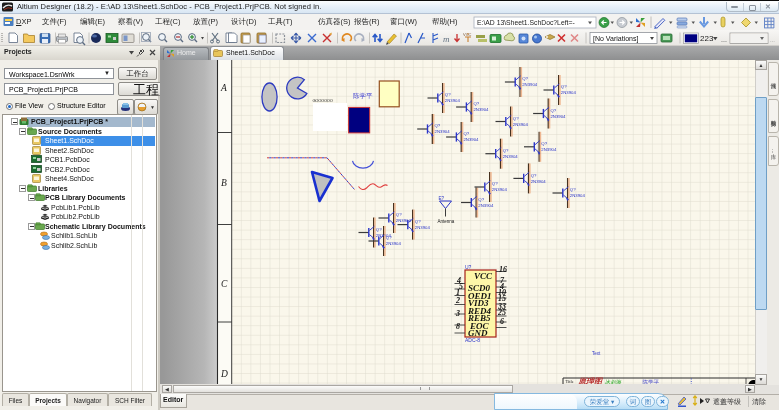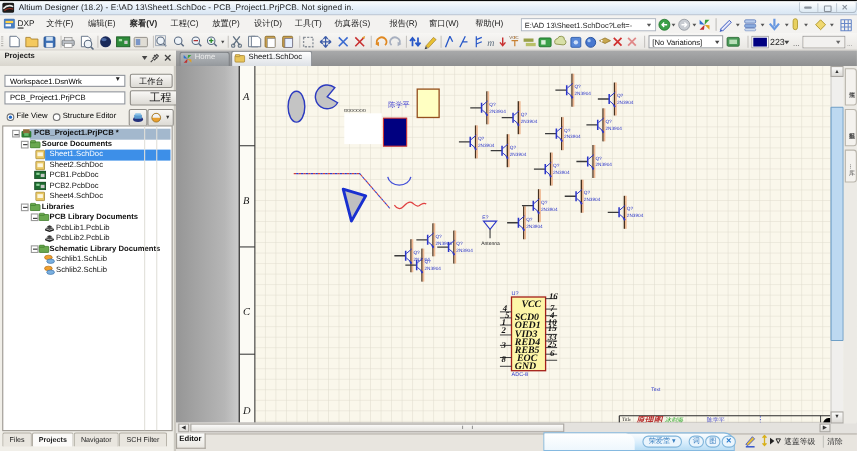--- a/index.html
+++ b/index.html
@@ -68,26 +68,26 @@
 <div class="abs" style="left:3px;top:16px;width:11px;height:11px;">
 <svg width="11" height="11">
       <rect x="0.5" y="1" width="10" height="9" rx="1" fill="#4a7ec0"></rect>
       <rect x="2" y="3" width="7" height="2" fill="#ffd24a"></rect>
       <rect x="2" y="6" width="5" height="2" fill="#fff"></rect>
     </svg>
   </div>
 <div class="abs mi" style="left:16px;"><u>D</u>XP</div>
 <div class="abs mi" style="left:42px;">文件(F)</div>
 <div class="abs mi" style="left:80px;">编辑(E)</div>
-<div class="abs mi" style="left:118px;font-weight:bold;">察看(V)</div>
+<div class="abs mi" style="left:118px;">察看(V)</div>
 <div class="abs mi" style="left:155px;">工程(C)</div>
 <div class="abs mi" style="left:193px;">放置(P)</div>
 <div class="abs mi" style="left:231px;">设计(D)</div>
 <div class="abs mi" style="left:268px;">工具(T)</div>
-<div class="abs mi" style="left:304px;">仿真器(S)</div>
+<div class="abs mi" style="left:318px;">仿真器(S)</div>
 <div class="abs mi" style="left:354px;">报告(R)</div>
 <div class="abs mi" style="left:390px;">窗口(W)</div>
 <div class="abs mi" style="left:432px;">帮助(H)</div>
 
 <div class="abs" id="menuicons" style="left:470px;top:14px;width:309px;height:16px;">
     <svg width="309" height="16" viewBox="0 0 309 16">
       <rect x="4" y="3" width="122" height="11" fill="#fff" stroke="#a8b0bc" stroke-width="0.8"></rect>
       <text x="7" y="11" font-size="6.8" fill="#222">E:\AD 13\Sheet1.SchDoc?Left=-</text>
       <path d="M118,7.5 l4,0 -2,2.8 z" fill="#555"></path>
       <circle cx="134" cy="8.5" r="5" fill="#3aa048" stroke="#1a7028" stroke-width="0.7"></circle>
@@ -259,21 +259,21 @@
 
 <div class="abs leftpanel"></div>
 <div class="abs ctl whitebox" style="left:4px;top:68px;width:110px;height:11px;">
   <span style="position:absolute;left:4px;top:1.5px;">Workspace1.DsnWrk</span>
   <span style="position:absolute;right:3px;top:1px;font-size:6px;color:#222;">▼</span>
 </div>
 <div class="abs ctl btn" style="left:118px;top:67px;width:39px;height:13px;font-size:7.5px;line-height:12px;">工作台</div>
 <div class="abs ctl whitebox" style="left:4px;top:83px;width:110px;height:12px;">
   <span style="position:absolute;left:4px;top:2px;">PCB_Project1.PrjPCB</span>
 </div>
-<div class="abs ctl btn" style="left:118px;top:82px;width:56px;height:14px;font-size:10px;line-height:13px;">工程</div>
+<div class="abs ctl btn" style="left:118px;top:82px;width:56px;height:14px;font-size:13px;line-height:13px;">工程</div>
 
 <div class="abs" style="left:6px;top:103px;width:7px;height:7px;border:1px solid #707070;border-radius:50%;background:#fff;box-sizing:border-box;"></div>
 <div class="abs" style="left:8px;top:105px;width:3px;height:3px;border-radius:50%;background:#1b66c8;"></div>
 <div class="abs ctl" style="left:15px;top:102px;">File View</div>
 <div class="abs" style="left:48px;top:103px;width:7px;height:7px;border:1px solid #707070;border-radius:50%;background:#fff;box-sizing:border-box;"></div>
 <div class="abs ctl" style="left:57px;top:102px;">Structure Editor</div>
 
 <div class="abs btn" style="left:117px;top:99px;width:15px;height:14px;">
   <svg width="11" height="11" style="position:absolute;left:2px;top:1px;">
       <ellipse cx="5.5" cy="7.5" rx="4.5" ry="2.5" fill="#24307a"></ellipse>

